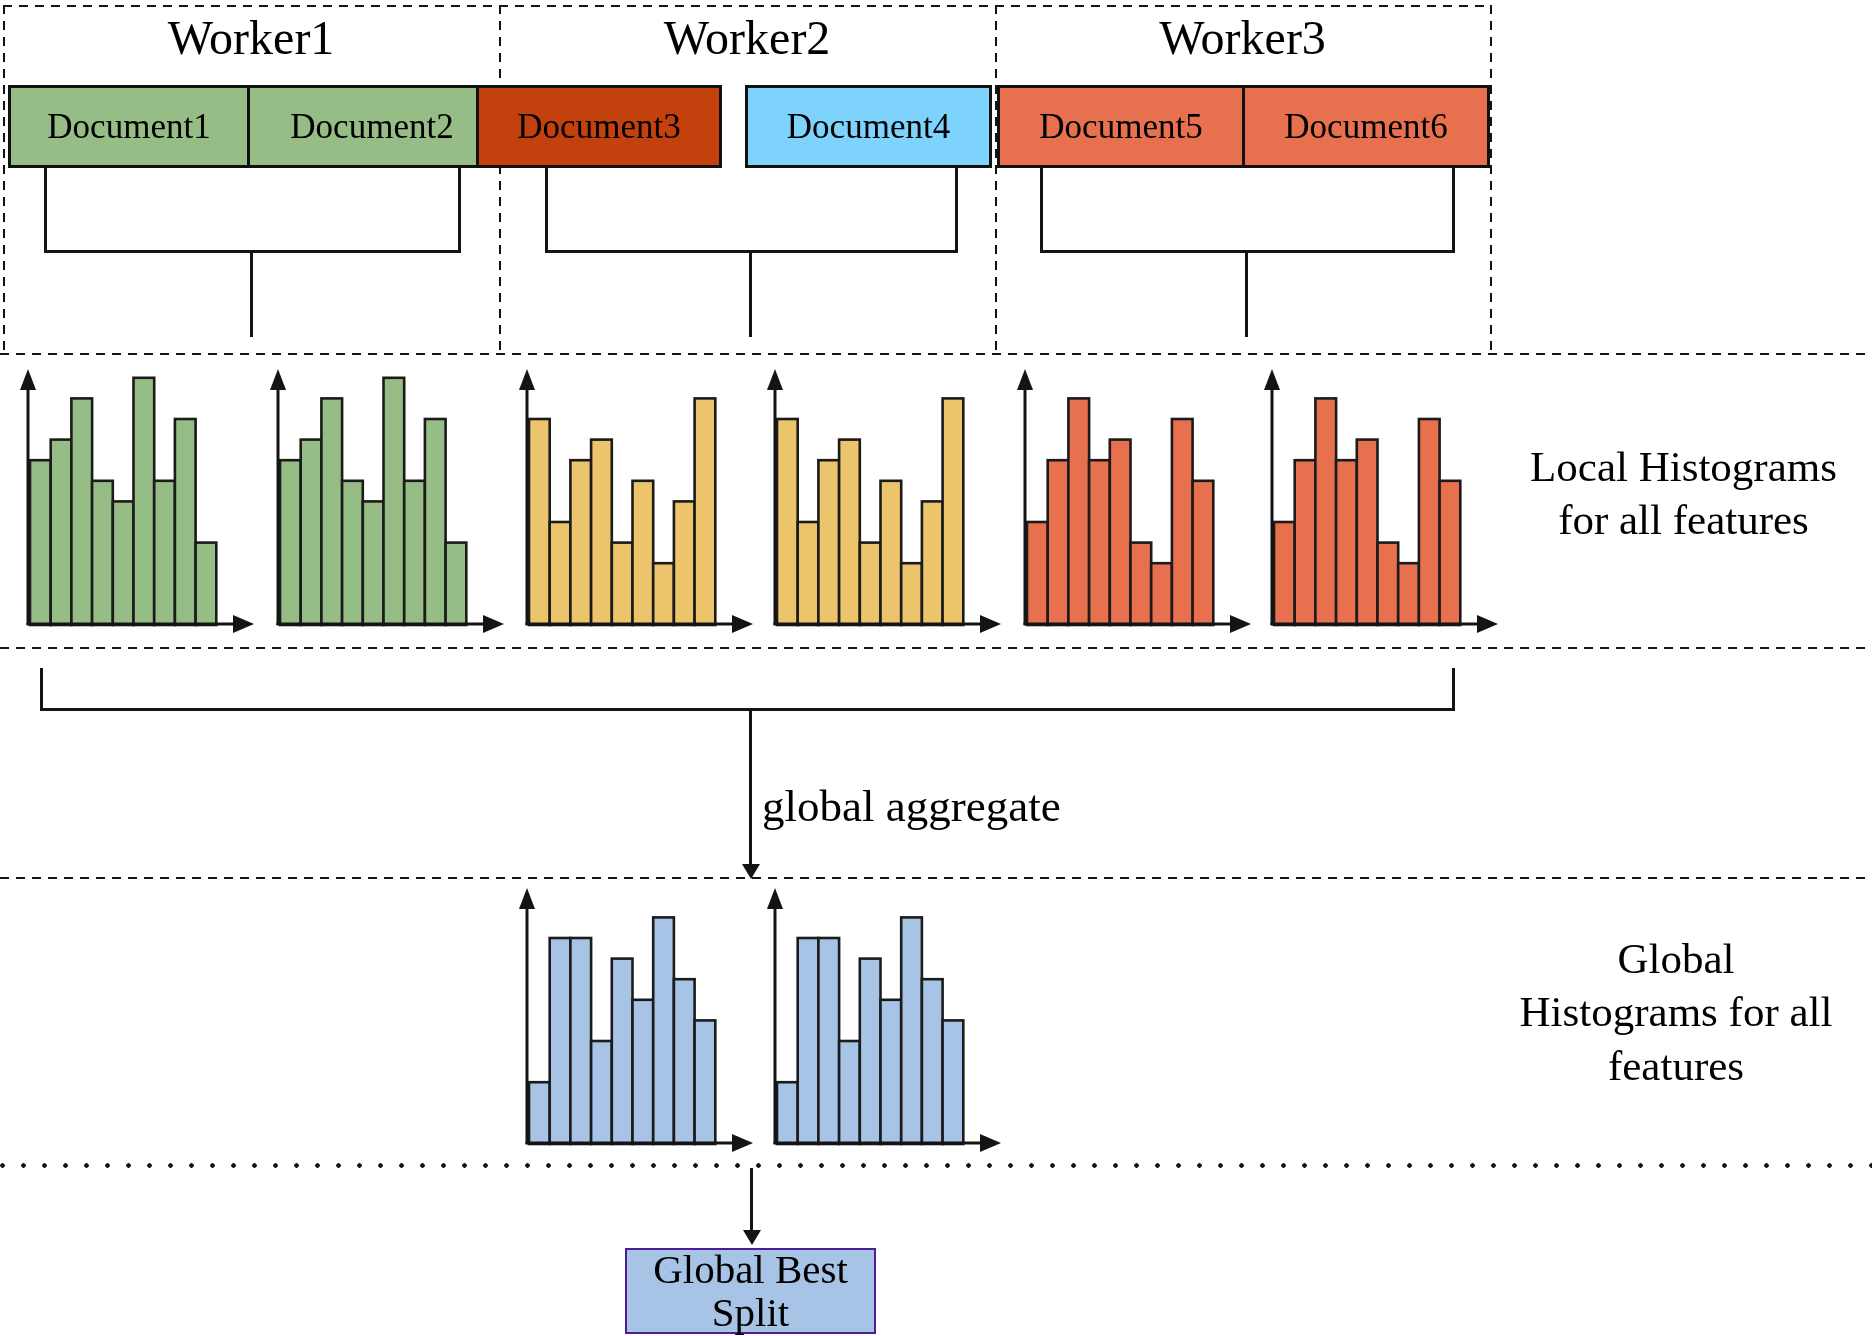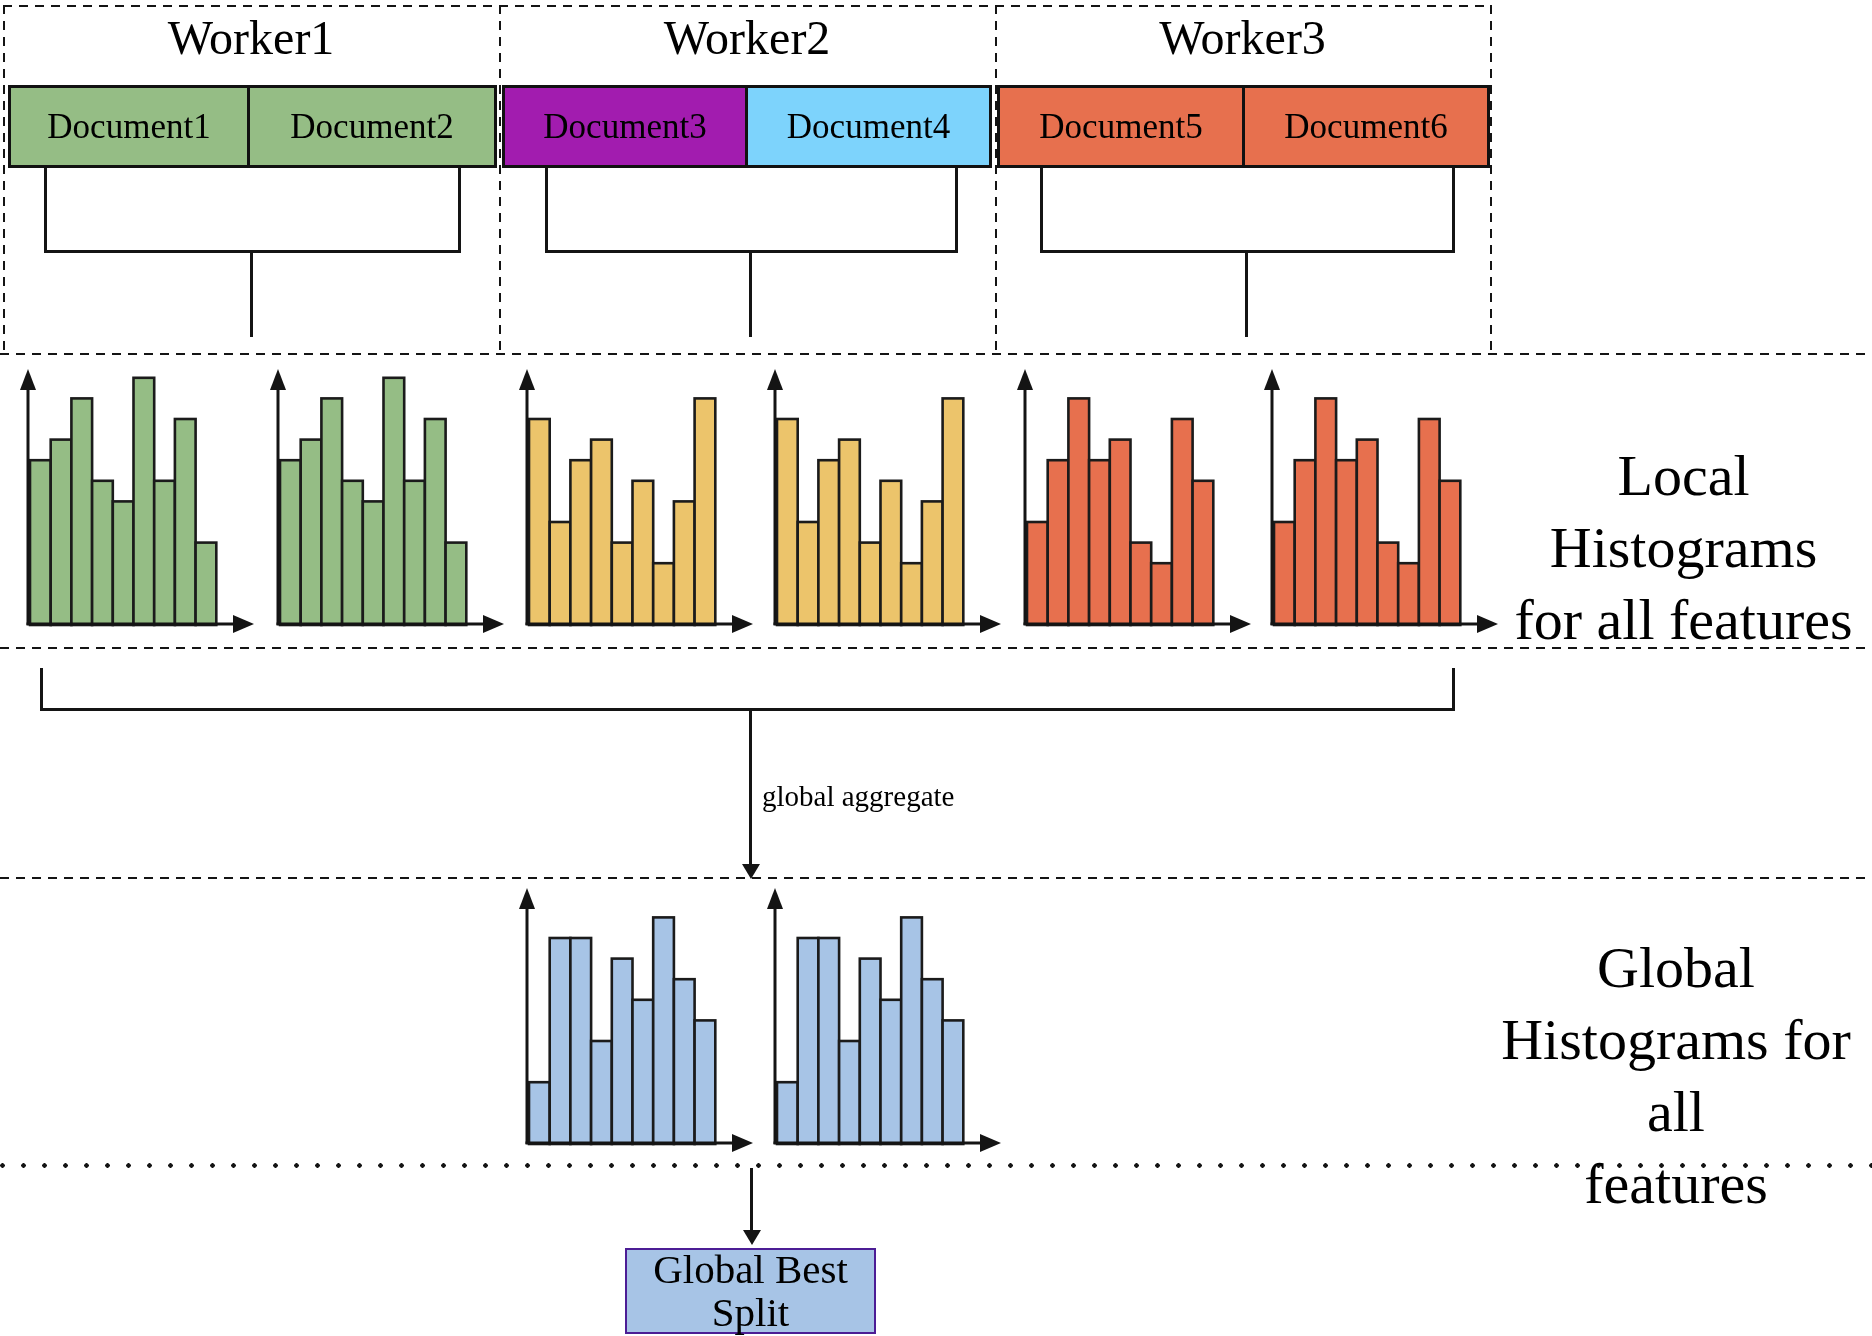--- a/index.html
+++ b/index.html
@@ -9,24 +9,24 @@
   .dash-h{position:absolute;height:2px;
           background:repeating-linear-gradient(90deg,#141414 0 9px,transparent 9px 16px);}
   .dash-v{position:absolute;width:2px;
           background:repeating-linear-gradient(180deg,#141414 0 9px,transparent 9px 16px);}
   .dot-h{position:absolute;height:5px;background-repeat:repeat-x;background-size:21px 5px;
          background-image:radial-gradient(circle at 2.5px 2.5px,#141414 2.1px,transparent 2.4px);}
   .worker-label{position:absolute;top:10px;font-size:48px;text-align:center;white-space:nowrap;}
   .doc{position:absolute;top:85px;height:83px;box-sizing:border-box;border:3px solid #111;
        display:flex;align-items:center;justify-content:center;font-size:35px;white-space:nowrap;}
   .hist{position:absolute;width:240px;height:266px;}
-  .side-label{position:absolute;text-align:center;font-size:58px;line-height:1.24;}
+  .side-label{position:absolute;text-align:center;font-size:43px;line-height:1.24;}
   .arrow-down{position:absolute;width:0;height:0;border-left:9px solid transparent;
               border-right:9px solid transparent;border-top:15px solid #141414;}
-  #agg-label{position:absolute;left:762px;top:780px;font-size:29px;white-space:nowrap;}
+  #agg-label{position:absolute;left:762px;top:780px;font-size:45px;white-space:nowrap;}
   #best-split{position:absolute;left:625px;top:1248px;width:251px;height:86px;box-sizing:border-box;
               border:2px solid #4c1d95;display:flex;flex-direction:column;align-items:center;
               justify-content:center;font-size:41px;line-height:43px;text-align:center;}
 </style>
 </head>
 <body>
 
 <div id="canvas">
 
   <div class="dash-h" style="left:3px;top:5px;width:1489px;"></div>
@@ -43,21 +43,21 @@
   <div class="worker-label" style="left:3px;width:496px;">Worker1</div>
   <div class="worker-label" style="left:499px;width:496px;">Worker2</div>
   <div class="worker-label" style="left:995px;width:495px;">Worker3</div>
 
   <div class="doc" style="left: 8px; width: 242px; background: rgb(149, 189, 133);">
       <span>Document1</span>
     </div>
   <div class="doc" style="left: 247px; width: 250px; background: rgb(149, 189, 133);">
       <span>Document2</span>
     </div>
-  <div class="doc" style="left: 502px; width: 246px; background: #a21caf;">
+  <div class="doc" style="left: 476px; width: 246px; background: #c2410c;">
       <span>Document3</span>
     </div>
   <div class="doc" style="left: 745px; width: 247px; background: #7dd3fc;">
       <span>Document4</span>
     </div>
   <div class="doc" style="left: 997px; width: 248px; background: rgb(231, 112, 78);">
       <span>Document5</span>
     </div>
   <div class="doc" style="left: 1242px; width: 248px; background: rgb(231, 112, 78);">
       <span>Document6</span>

